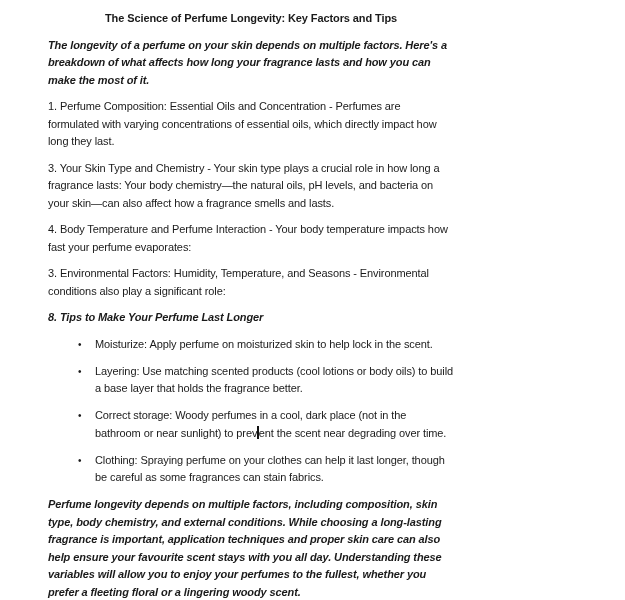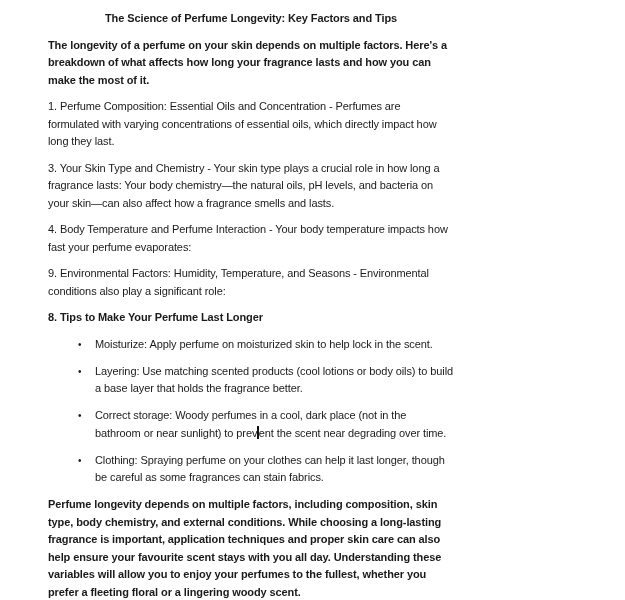--- a/index.html
+++ b/index.html
@@ -22,21 +22,21 @@
     font-size: 11px;
     line-height: 17.5px;
     letter-spacing: -0.1px;
     cursor: text;
   }
   .doc p { margin: 0 0 9px 0; }
   .title {
     font-weight: bold;
     text-align: center;
   }
-  .bold { font-weight: bold; }
+  .bold { font-weight: bold; font-style: italic; }
   b { font-weight: normal; }
   .tips-list { margin: 0 0 0 0; }
   .tip {
     display: flex;
     align-items: flex-start;
     margin: 0 0 9.5px 0;
   }
   .bullet {
     flex: 0 0 17px;
     margin-left: 30px;
@@ -62,21 +62,21 @@
   <p class="bold">The longevity of a perfume on your skin depends on multiple factors. Here's a breakdown of what affects how long your fragrance lasts and how you can make the most of it.</p>
 
   <p><b>1. Perfume Composition: Essential Oils and Concentration - </b><span>Perfumes are formulated with varying concentrations of essential oils, which directly impact how long they last.</span></p>
 
 
   <p><b>3. Your Skin Type and Chemistry</b><span> - Your skin type plays a crucial role in how long a fragrance lasts: Your body chemistry—the natural oils, pH levels, and bacteria on your skin—can also affect how a fragrance smells and lasts.</span></p>
 
   <p><b>4. Body Temperature and Perfume Interaction</b><span> - Your body temperature impacts how fast your perfume evaporates:</span></p>
 
 
-  <p><b>9. Environmental Factors: Humidity, Temperature, and Seasons - </b><span>Environmental conditions also play a significant role:</span></p>
+  <p><b>3. Environmental Factors: Humidity, Temperature, and Seasons - </b><span>Environmental conditions also play a significant role:</span></p>
 
   <p class="bold">8. Tips to Make Your Perfume Last Longer</p>
 
   <div class="tips-list">
 
     <div class="tip">
       <span class="bullet">•</span>
       <span class="tip-text">Moisturize: Apply perfume on moisturized skin to help lock in the scent.</span>
     </div>
 

